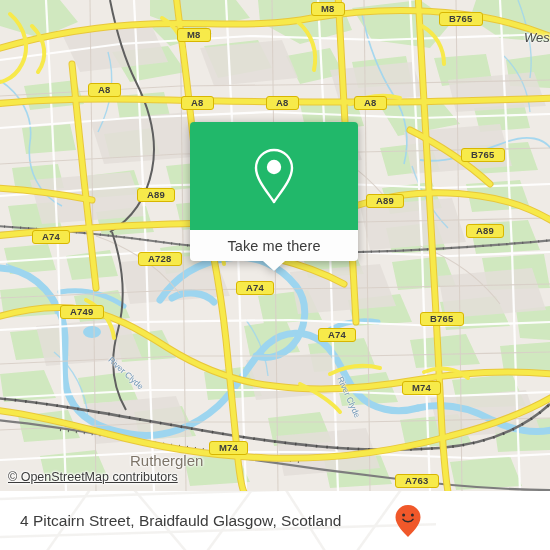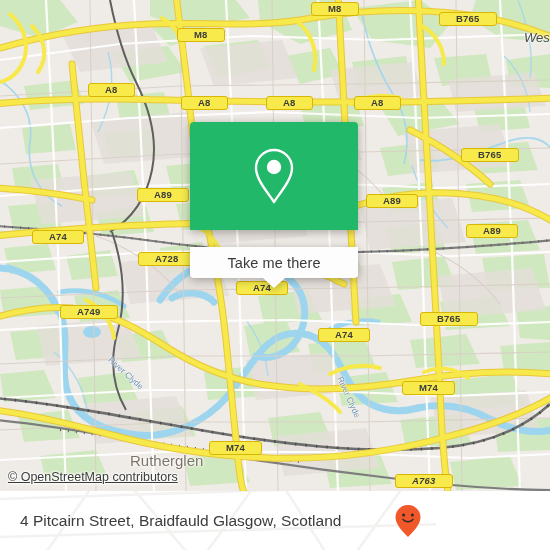--- a/index.html
+++ b/index.html
@@ -24,21 +24,21 @@
   .shield {
     position: absolute;
     background: #f7ea4a;
     border: 1.3px solid #d8b600;
     border-radius: 3px;
     color: #3c3c3c;
     font-size: 9.5px;
     font-weight: bold;
     line-height: 12px;
     height: 14px;
-    padding: 0 16px;
+    padding: 0 9px;
     letter-spacing: 0.2px;
     white-space: nowrap;
     text-align: center;
     font-family: "Liberation Sans", sans-serif;
   }
 
   
   .place-label {
     position: absolute;
     color: #7d7468;
@@ -98,21 +98,20 @@
     width: 46px; height: 60px;
   }
   .callout-white {
     background: #fdfdfd;
     height: 31px;
     border-radius: 0 0 4px 4px;
     display: flex;
     align-items: center;
     justify-content: center;
     position: relative;
-    margin-top: 17px;
   }
   .callout-label {
     color: #3a3a3a;
     font-size: 14.5px;
     font-family: "Liberation Sans", sans-serif;
     letter-spacing: 0.1px;
   }
   .callout-tail {
     position: absolute;
     left: 50%;
@@ -406,21 +405,21 @@
         <div class="shield" style="left: 366px; top: 194px;">A89</div>
         <div class="shield" style="left: 466px; top: 224px;">A89</div>
         <div class="shield" style="left: 32px; top: 230px;">A74</div>
         <div class="shield" style="left: 138px; top: 252px;">A728</div>
         <div class="shield" style="left: 236px; top: 281px;">A74</div>
         <div class="shield" style="left: 60px; top: 305px;">A749</div>
         <div class="shield" style="left: 420px; top: 312px;">B765</div>
         <div class="shield" style="left: 318px; top: 328px;">A74</div>
         <div class="shield" style="left: 402px; top: 381px;">M74</div>
         <div class="shield" style="left: 209px; top: 441px;">M74</div>
-        <div class="shield" style="left: 395px; top: 474px; font-style: italic;">A763</div>
+        <div class="shield" style="left: 395px; top: 474px;">A763</div>
       </div>
 
     <div id="label-layer">
         <div class="edge-label" style="left: 524px; top: 30px;">West</div>
         <div class="place-label" style="left: 86px; top: 452px;">Rutherglen</div>
         <div class="water-label" style="left: 104px; top: 368px; transform: rotate(42deg);">River Clyde</div>
         <div class="water-label" style="left: 327px; top: 392px; transform: rotate(66deg);">River Clyde</div>
       </div>
 
     <div class="attribution">© OpenStreetMap contributors</div>

